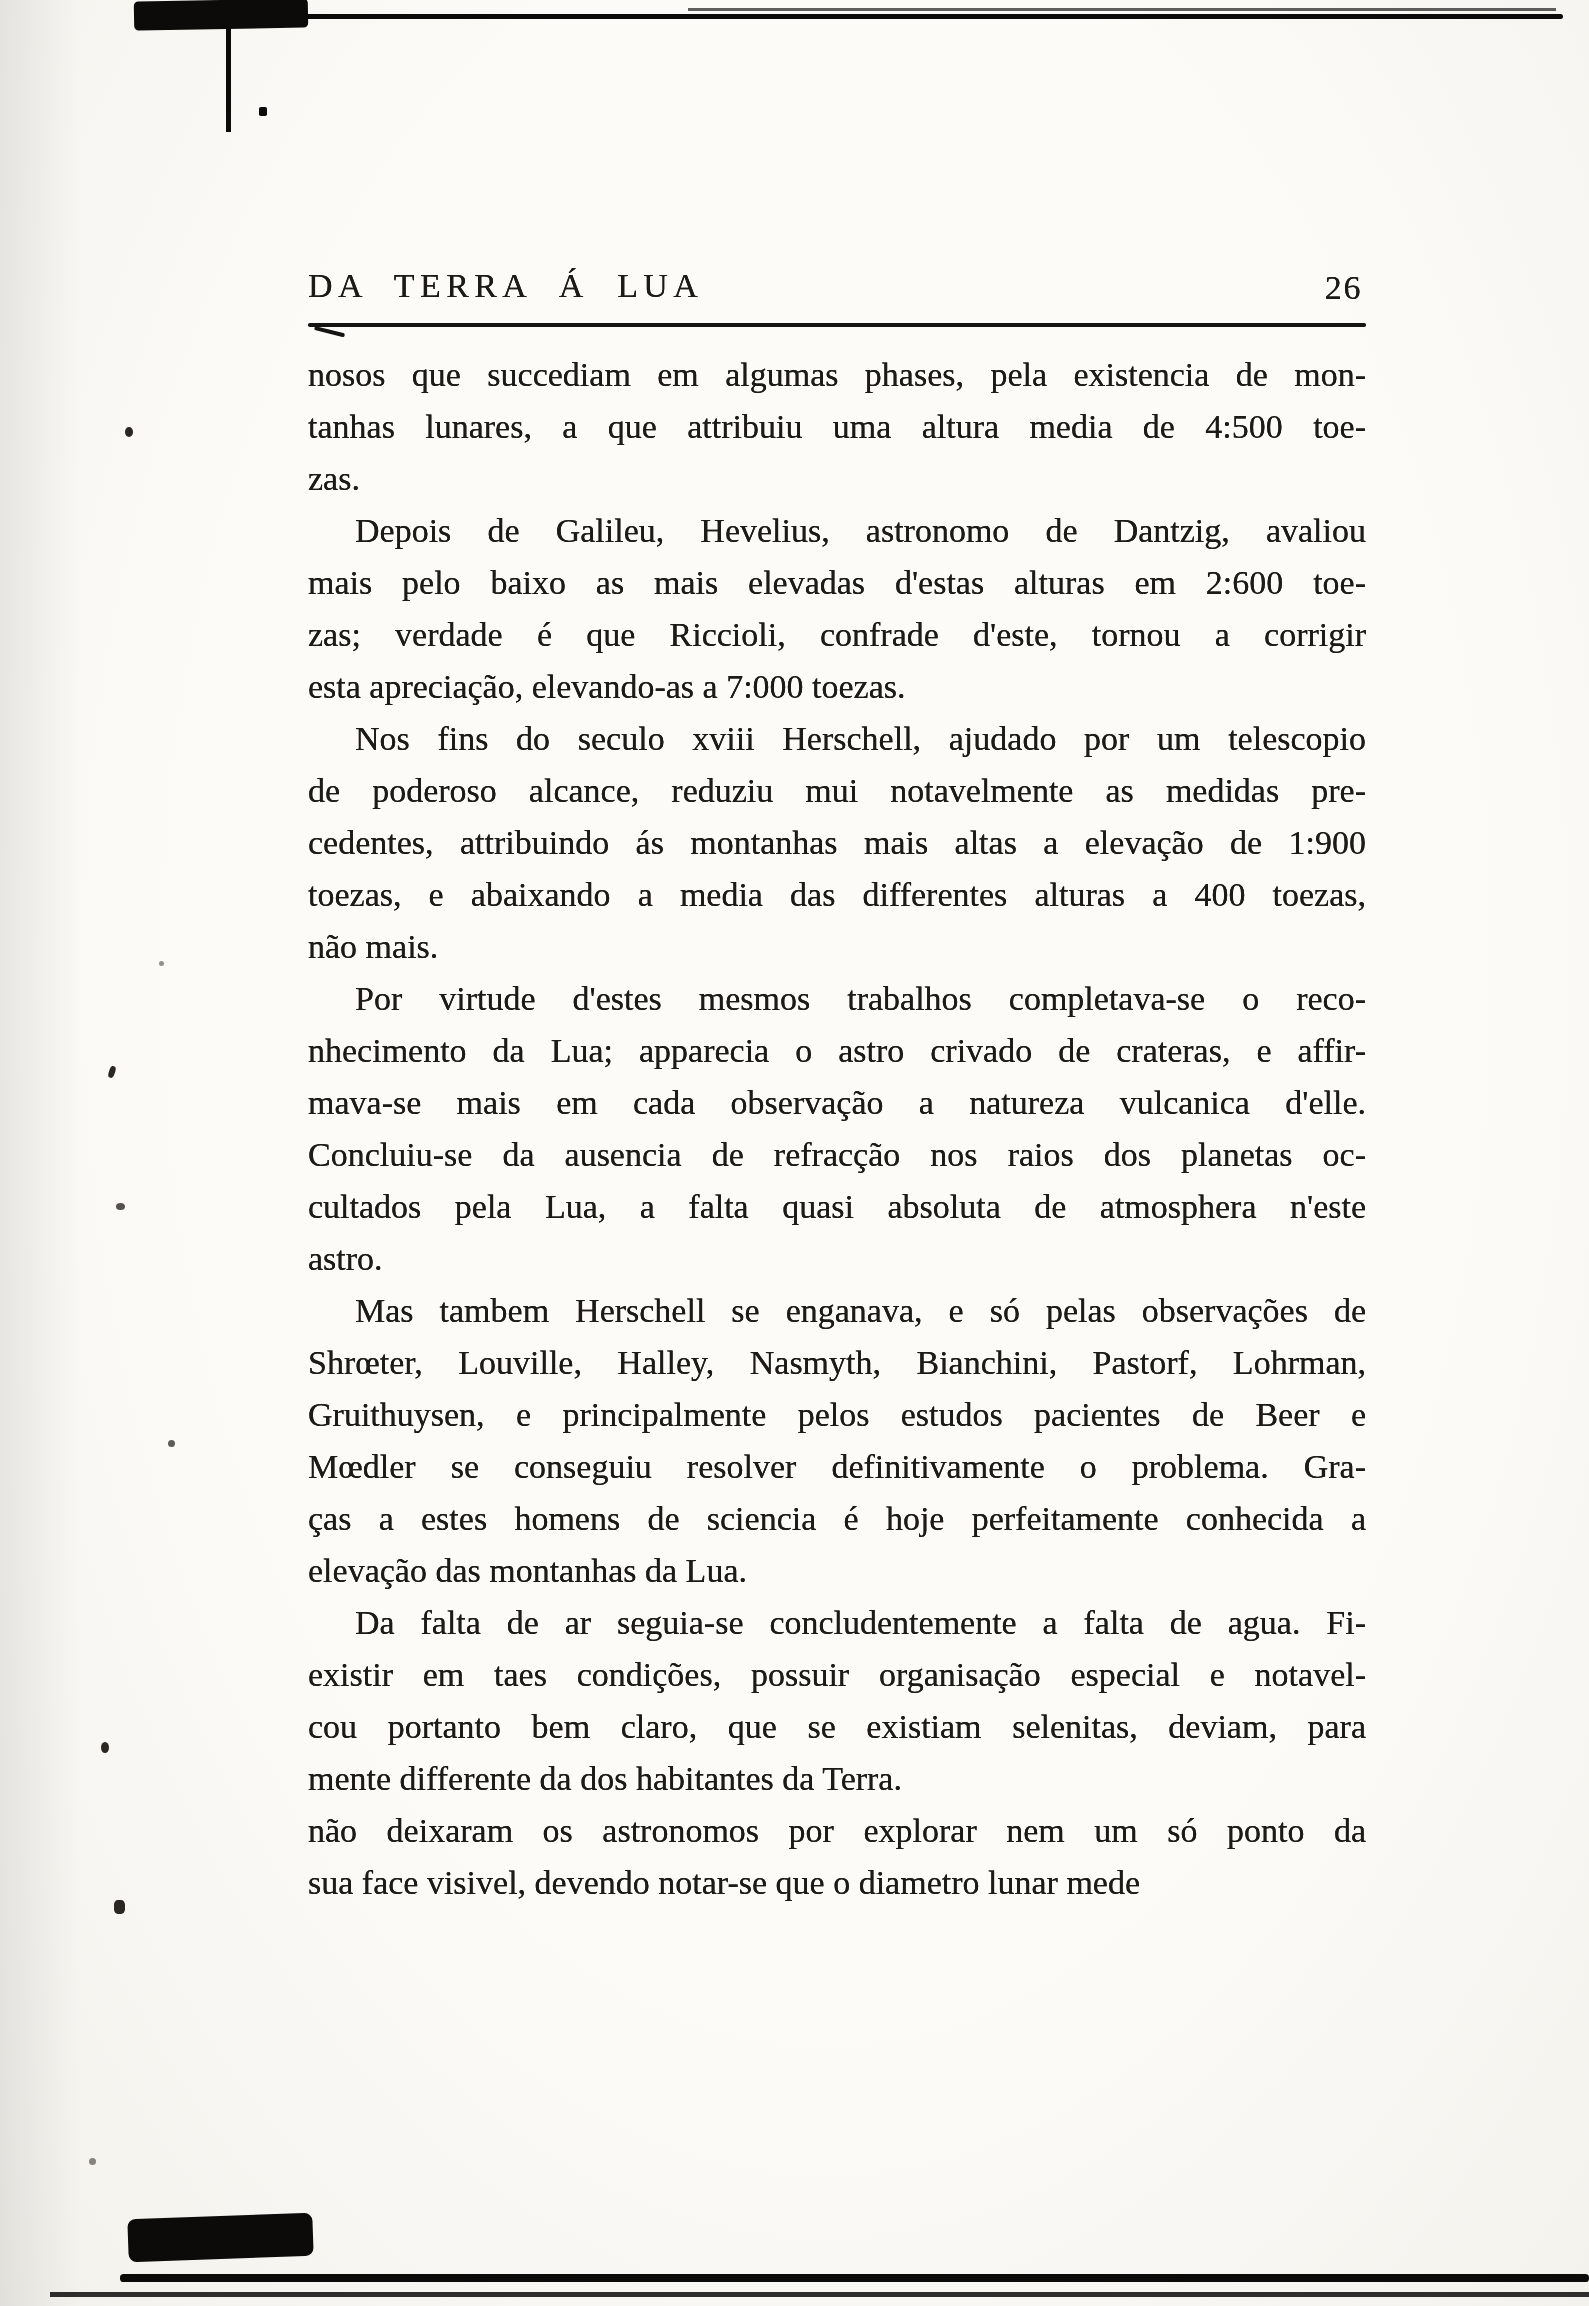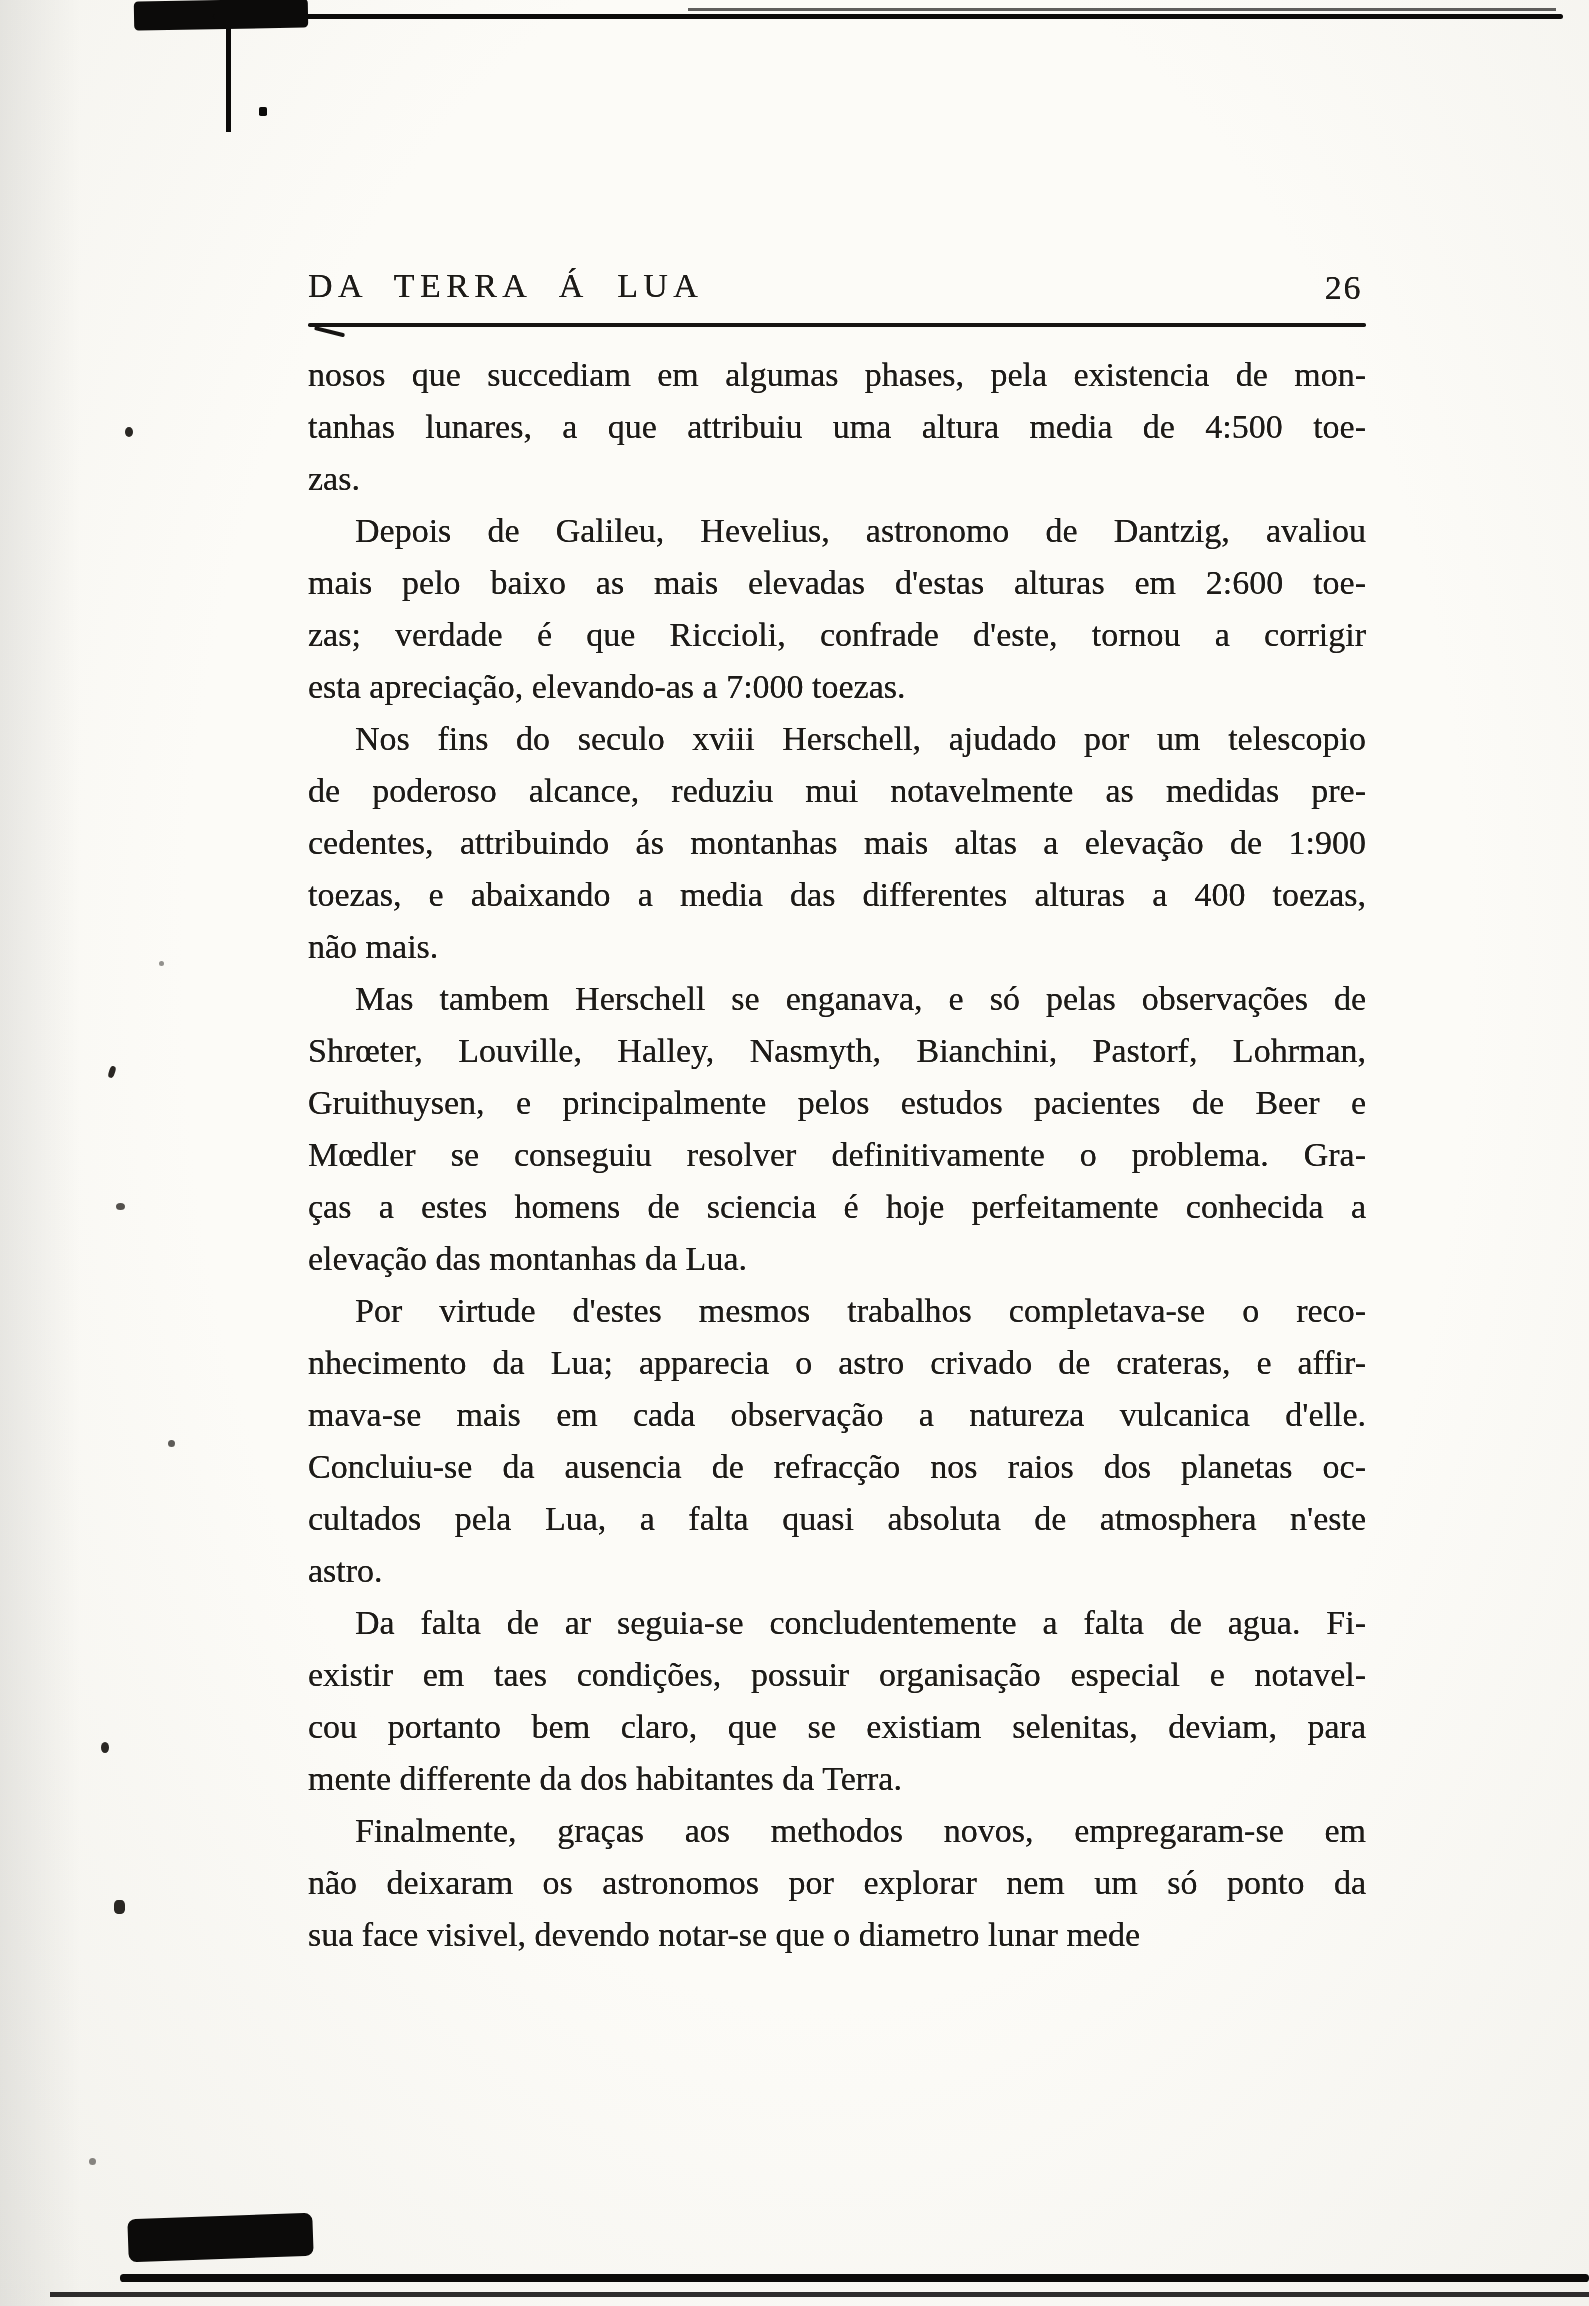--- a/index.html
+++ b/index.html
@@ -160,43 +160,42 @@
           <div class="line last">esta apreciação, elevando-as a 7:000 toezas.</div>
         </div>
         <div class="paragraph">
           <div class="line first">Nos fins do seculo xviii Herschell, ajudado por um telescopio</div>
           <div class="line">de poderoso alcance, reduziu mui notavelmente as medidas pre-</div>
           <div class="line">cedentes, attribuindo ás montanhas mais altas a elevação de 1:900</div>
           <div class="line">toezas, e abaixando a media das differentes alturas a 400 toezas,</div>
           <div class="line last">não mais.</div>
         </div>
         <div class="paragraph">
+          <div class="line first">Por virtude d'estes mesmos trabalhos completava-se o reco-</div>
+          <div class="line">nhecimento da Lua; apparecia o astro crivado de crateras, e affir-</div>
+          <div class="line">mava-se mais em cada observação a natureza vulcanica d'elle.</div>
+          <div class="line">Concluiu-se da ausencia de refracção nos raios dos planetas oc-</div>
+          <div class="line">cultados pela Lua, a falta quasi absoluta de atmosphera n'este</div>
+          <div class="line last">astro.</div>
+        </div>
+        <div class="paragraph">
           <div class="line first">Mas tambem Herschell se enganava, e só pelas observações de</div>
           <div class="line">Shrœter, Louville, Halley, Nasmyth, Bianchini, Pastorf, Lohrman,</div>
           <div class="line">Gruithuysen, e principalmente pelos estudos pacientes de Beer e</div>
           <div class="line">Mœdler se conseguiu resolver definitivamente o problema. Gra-</div>
           <div class="line">ças a estes homens de sciencia é hoje perfeitamente conhecida a</div>
           <div class="line last">elevação das montanhas da Lua.</div>
         </div>
         <div class="paragraph">
-          <div class="line first">Por virtude d'estes mesmos trabalhos completava-se o reco-</div>
-          <div class="line">nhecimento da Lua; apparecia o astro crivado de crateras, e affir-</div>
-          <div class="line">mava-se mais em cada observação a natureza vulcanica d'elle.</div>
-          <div class="line">Concluiu-se da ausencia de refracção nos raios dos planetas oc-</div>
-          <div class="line">cultados pela Lua, a falta quasi absoluta de atmosphera n'este</div>
-          <div class="line last">astro.</div>
-        </div>
-        <div class="paragraph">
           <div class="line first">Da falta de ar seguia-se concludentemente a falta de agua. Fi-</div>
           <div class="line">existir em taes condições, possuir organisação especial e notavel-</div>
           <div class="line">cou portanto bem claro, que se existiam selenitas, deviam, para</div>
           <div class="line last">mente differente da dos habitantes da Terra.</div>
         </div>
         <div class="paragraph">
-          <div class="line first">Finalmente, graças aos methodos novos, empregaram-se em</div>
           <div class="line">não deixaram os astronomos por explorar nem um só ponto da</div>
           <div class="line last">sua face visivel, devendo notar-se que o diametro lunar mede</div>
         </div>
       </div>
   </div>
 
 </div>
 
 
 </body></html>

